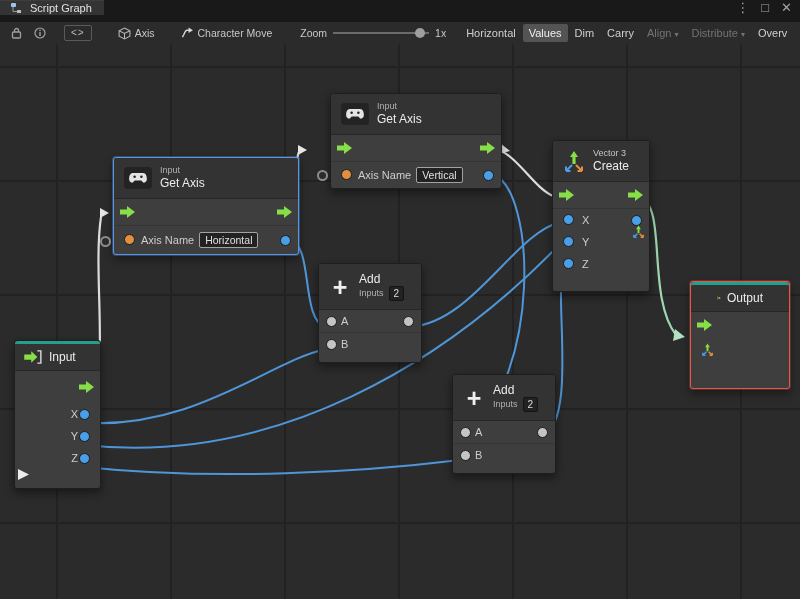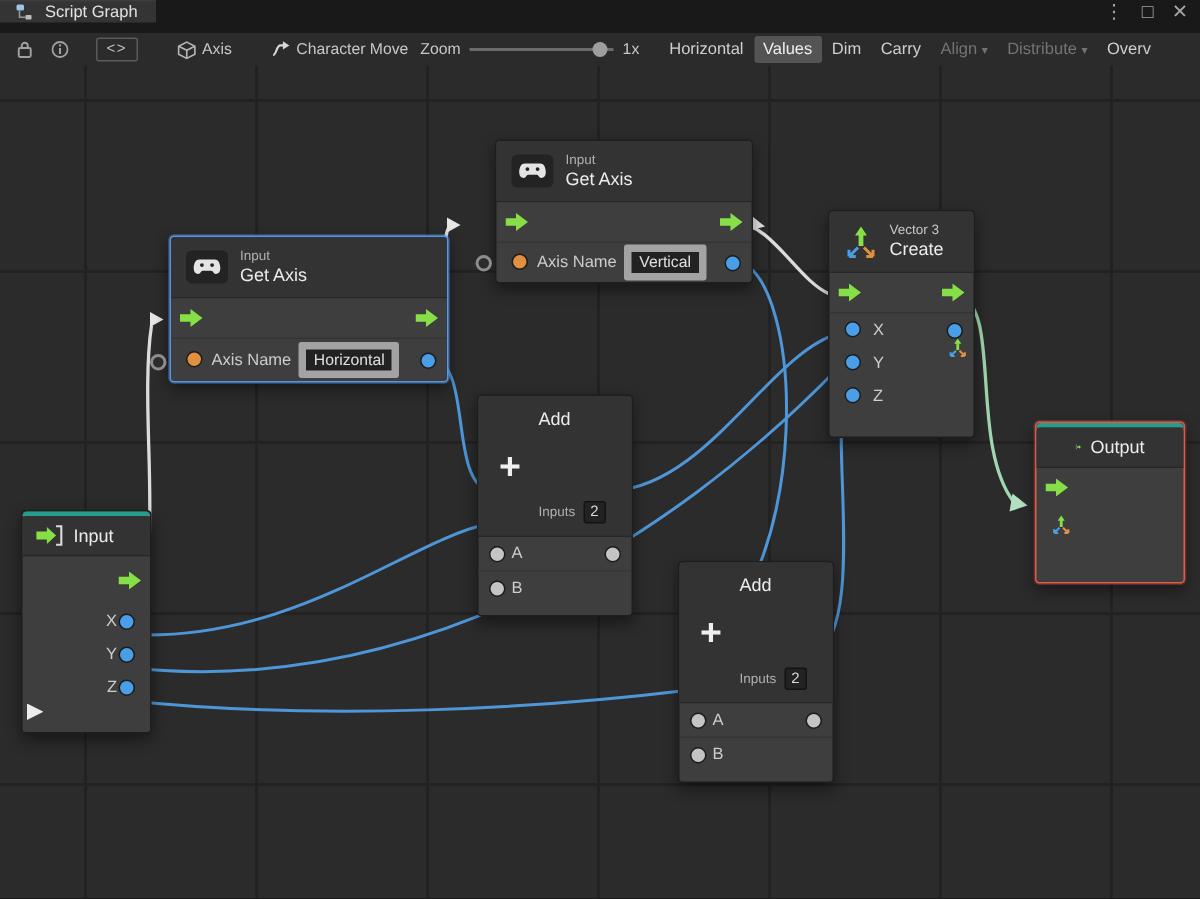--- a/index.html
+++ b/index.html
@@ -14,21 +14,21 @@
   .winbtns span{cursor:default;line-height:1;}
 
   
   .toolbar{position:absolute;top:22px;left:0;right:0;height:22px;background:#2b2b2b;border-bottom:1px solid #161616;
     display:flex;align-items:center;font-size:10.5px;color:#c2c2c2;overflow:hidden;}
   .ticon{display:flex;align-items:center;justify-content:center;width:16px;height:16px;margin-left:8px;}
   .codebox{margin-left:16px;border:1px solid #5a5a5a;border-radius:2px;padding:0 6px;height:14px;line-height:14px;
     font-size:10px;color:#bbb;letter-spacing:1px;}
   .tgroup{display:flex;align-items:center;gap:4px;margin-left:26px;}
   .tlabel{font-size:10.5px;color:#c8c8c8;white-space:nowrap;}
-  .zoomwrap{display:flex;align-items:center;gap:6px;margin-left:8px;}
+  .zoomwrap{display:flex;align-items:center;gap:6px;margin-left:28px;}
   .slider{position:relative;width:96px;height:12px;}
   .slider .track{position:absolute;left:0;right:0;top:5px;height:2px;background:#6b6b6b;}
   .slider .handle{position:absolute;top:1px;left:82px;width:10px;height:10px;border-radius:50%;background:#9e9e9e;}
   .rbuttons{margin-left:14px;display:flex;align-items:center;gap:1px;white-space:nowrap;}
   .tbtn{padding:3px 6px;font-size:11px;color:#cfcfcf;border-radius:2px;}
   .tbtn.active{background:#545454;color:#f0f0f0;}
   .tbtn.disabled{color:#737373;}
   .chev{font-size:8px;margin-left:3px;}
 
   
@@ -51,26 +51,26 @@
   .flowrow{height:26px;}
   .dot{width:9px;height:9px;border-radius:50%;border:1px solid #1c1c1c;flex:0 0 auto;}
   .dot.blue{background:#4a9ee8;}
   .dot.orange{background:#e09040;}
   .dot.gray{background:#c4c4c4;}
   .dot.absr{position:absolute;right:7px;top:50%;margin-top:-5px;}
   .dot.absl{position:absolute;left:7px;top:50%;margin-top:-5px;}
   .flow{position:absolute;top:50%;margin-top:-6px;width:15px;height:12px;}
   .flow.l{left:6px;} .flow.r{right:6px;}
   .hollow{position:absolute;z-index:2;width:7px;height:7px;border:2px solid #8d8d8d;border-radius:50%;background:#2b2b2b;}
-  .field{background:#222;border:5px solid #a3a3a3;border-radius:2px;padding:1px 5px;font-size:10.5px;color:#e0e0e0;
+  .field{background:#222;border:1px solid #a3a3a3;border-radius:2px;padding:1px 5px;font-size:10.5px;color:#e0e0e0;
     white-space:nowrap;}
   .plabel{margin:0 5px 0 6px;white-space:nowrap;}
   .gpad{display:flex;align-items:center;justify-content:center;width:28px;height:22px;background:#232323;border-radius:4px;}
   .plus{font-size:25px;font-weight:bold;color:#efefef;width:22px;text-align:center;line-height:20px;}
-  .inline2{display:flex;align-items:center;gap:5px;margin-top:48px;}
+  .inline2{display:flex;align-items:center;gap:5px;}
   .mini{background:#222;border:1px solid #131313;border-radius:2px;padding:0 4px;font-size:10px;color:#ddd;line-height:13px;}
   .iorow{justify-content:flex-end;gap:7px;padding-right:22px;}
   .corner{position:absolute;left:3px;bottom:8px;width:11px;height:11px;background:#ececec;
     clip-path:polygon(0 0,100% 50%,0 100%);}
   .tinyico{width:13px;height:13px;flex:0 0 auto;}
   .absico{position:absolute;}
 </style>
 </head>
 <body>
 

